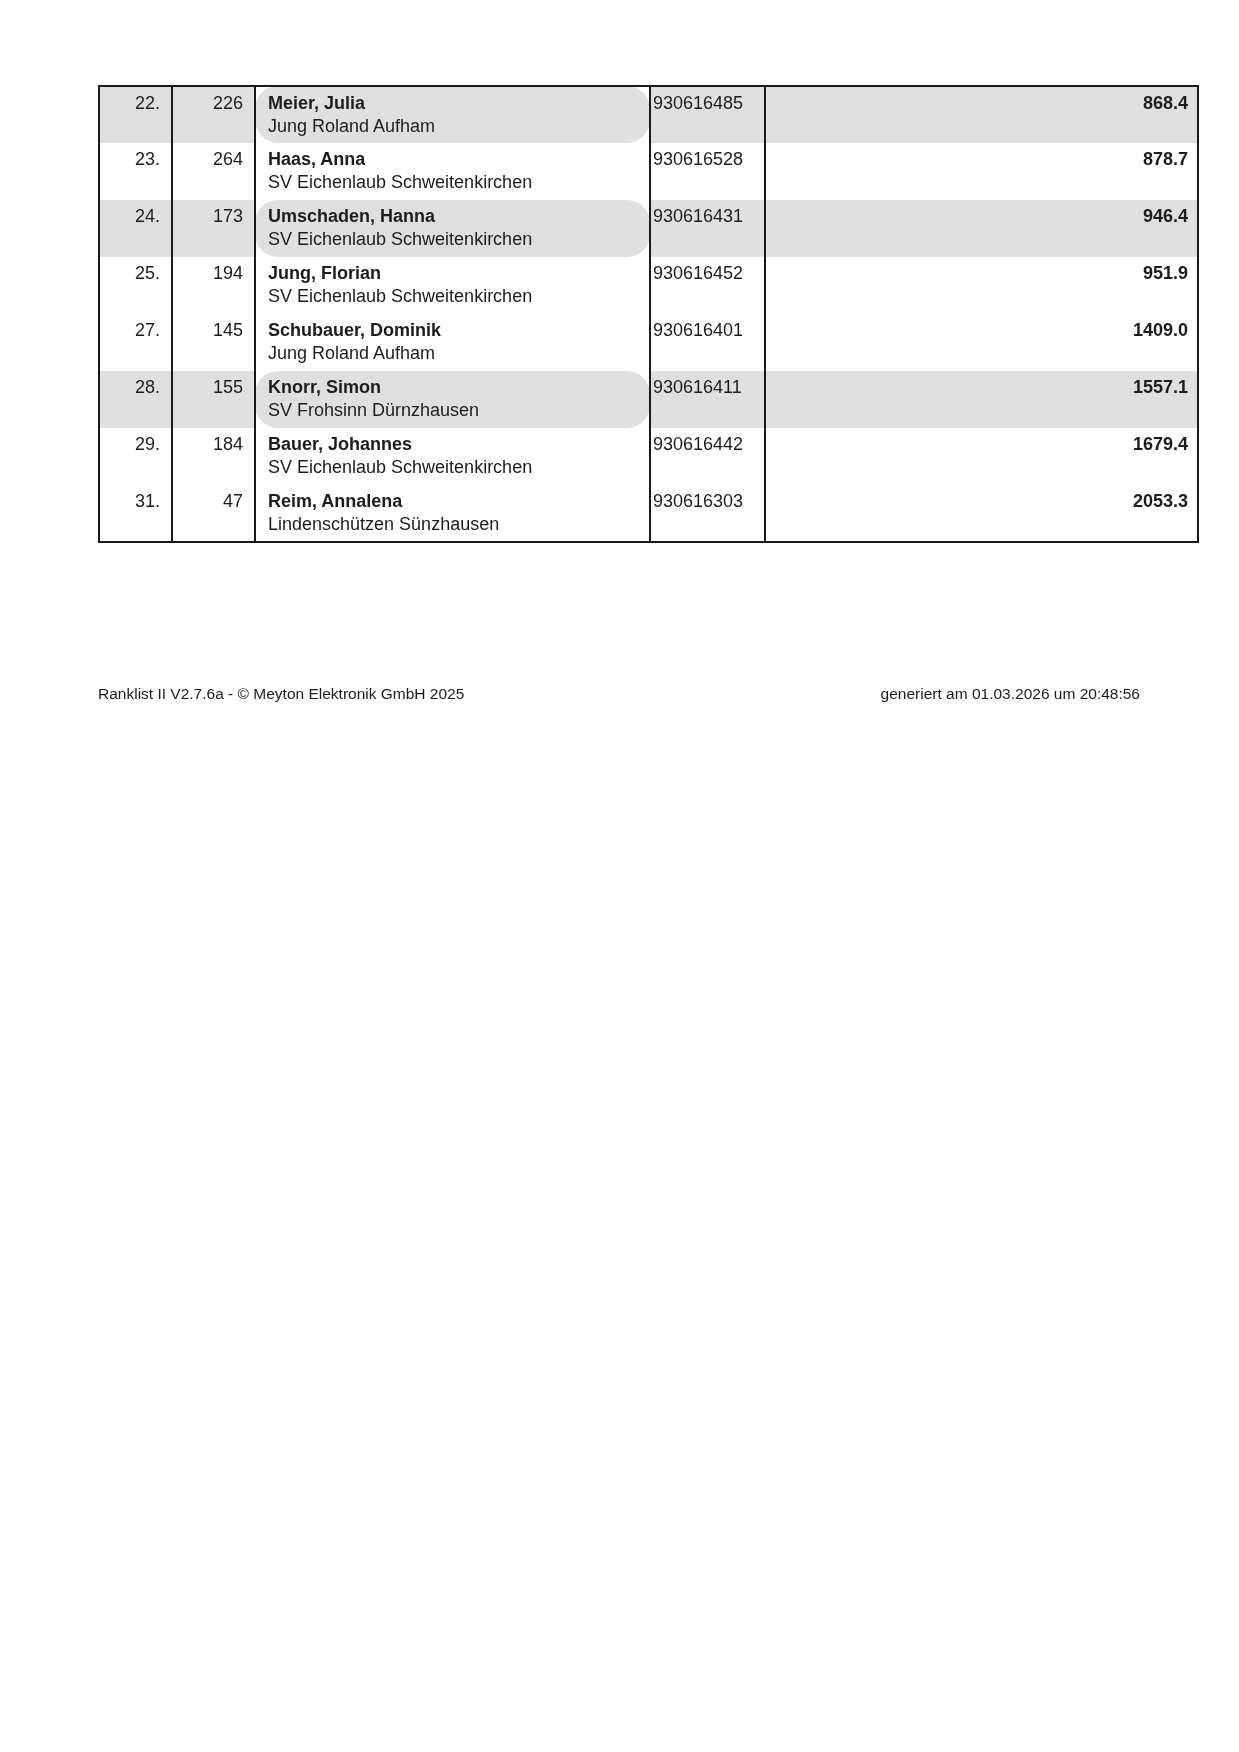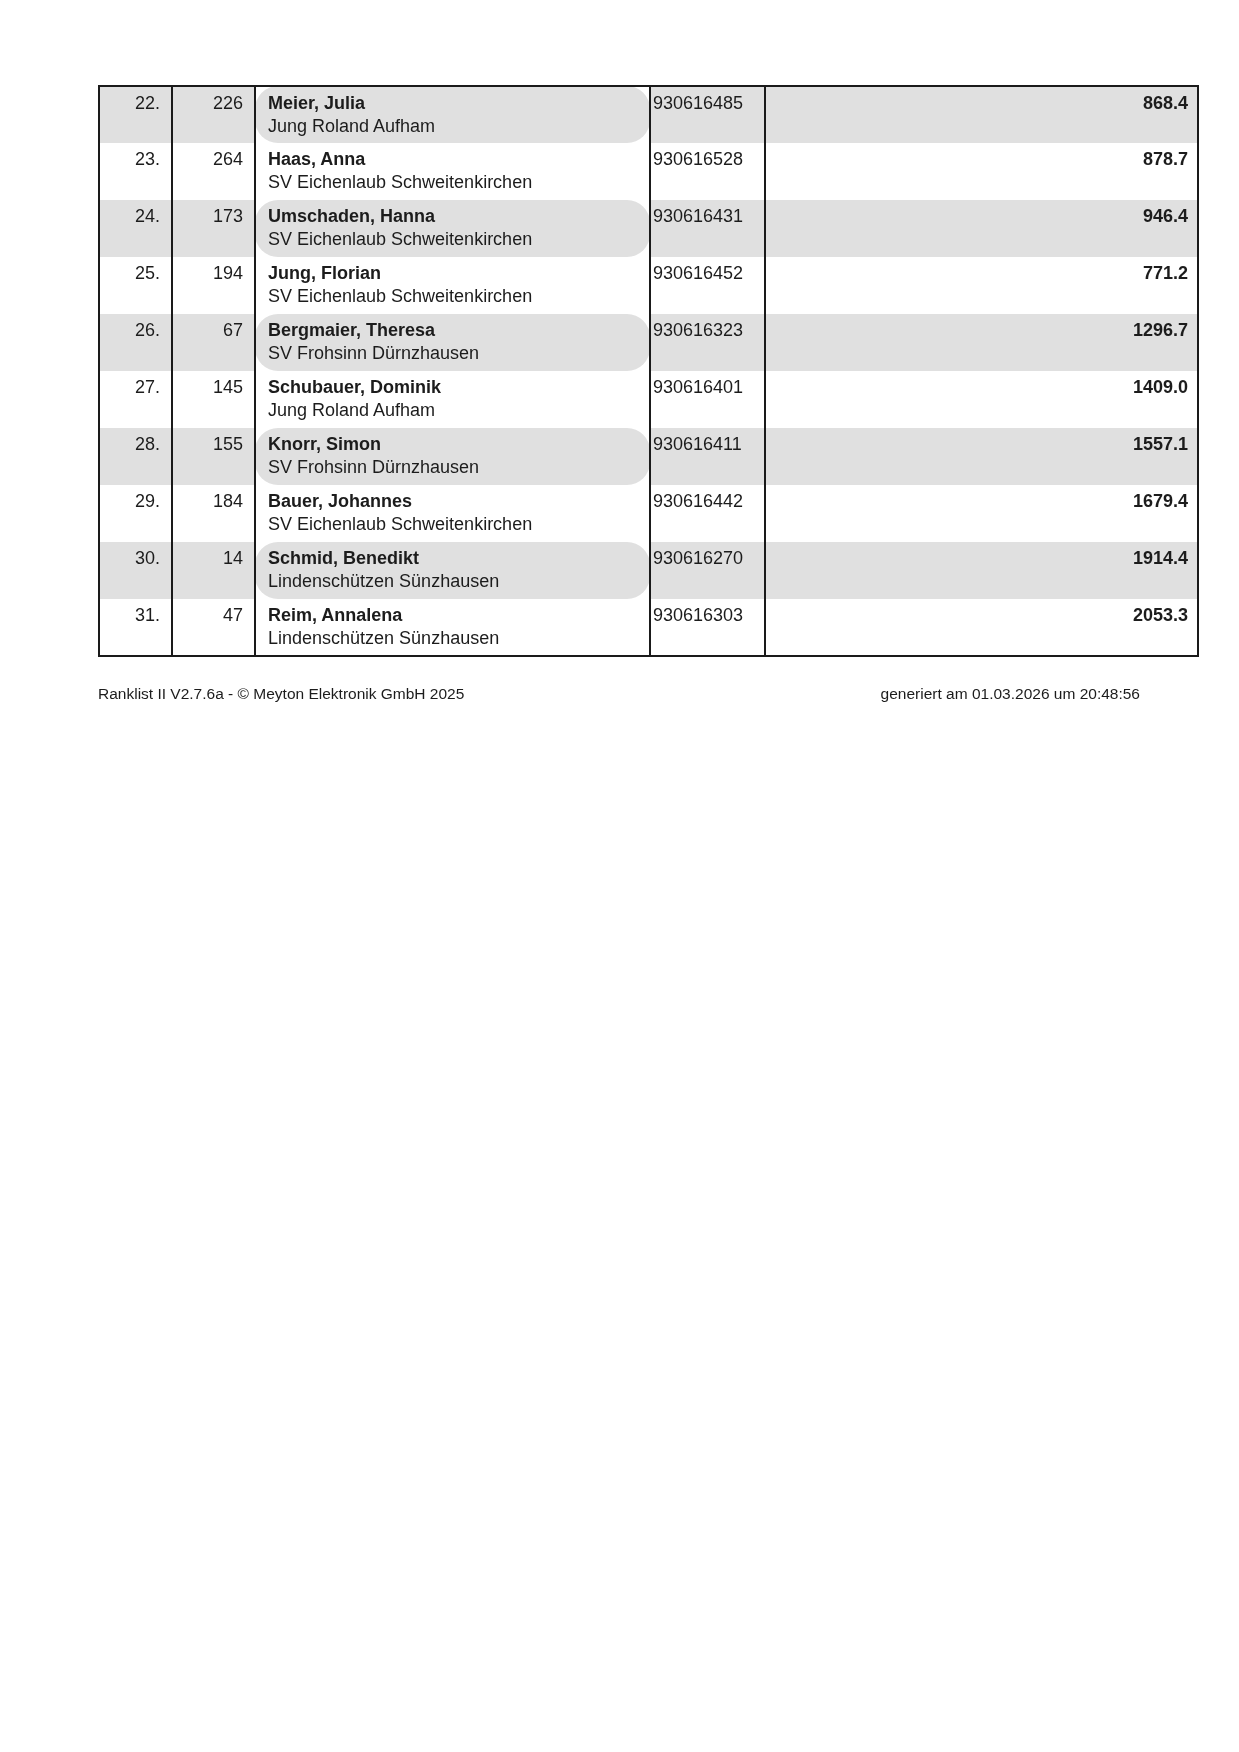--- a/index.html
+++ b/index.html
@@ -109,33 +109,23 @@
         </tr>
 
         <tr>
           <td class="c-rank">25.</td>
           <td class="c-no">194</td>
           <td class="c-name">
             <div class="nm">Jung, Florian</div>
             <div class="club">SV Eichenlaub Schweitenkirchen</div>
           </td>
           <td class="c-id">930616452</td>
-          <td class="c-score">771.2</td>
+          <td class="c-score">951.9</td>
         </tr>
 
-        <tr class="shaded">
-          <td class="c-rank">26.</td>
-          <td class="c-no">67</td>
-          <td class="c-name">
-            <div class="nm">Bergmaier, Theresa</div>
-            <div class="club">SV Frohsinn Dürnzhausen</div>
-          </td>
-          <td class="c-id">930616323</td>
-          <td class="c-score">1296.7</td>
-        </tr>
 
         <tr>
           <td class="c-rank">27.</td>
           <td class="c-no">145</td>
           <td class="c-name">
             <div class="nm">Schubauer, Dominik</div>
             <div class="club">Jung Roland Aufham</div>
           </td>
           <td class="c-id">930616401</td>
           <td class="c-score">1409.0</td>
@@ -156,30 +146,20 @@
           <td class="c-rank">29.</td>
           <td class="c-no">184</td>
           <td class="c-name">
             <div class="nm">Bauer, Johannes</div>
             <div class="club">SV Eichenlaub Schweitenkirchen</div>
           </td>
           <td class="c-id">930616442</td>
           <td class="c-score">1679.4</td>
         </tr>
 
-        <tr class="shaded">
-          <td class="c-rank">30.</td>
-          <td class="c-no">14</td>
-          <td class="c-name">
-            <div class="nm">Schmid, Benedikt</div>
-            <div class="club">Lindenschützen Sünzhausen</div>
-          </td>
-          <td class="c-id">930616270</td>
-          <td class="c-score">1914.4</td>
-        </tr>
 
         <tr>
           <td class="c-rank">31.</td>
           <td class="c-no">47</td>
           <td class="c-name">
             <div class="nm">Reim, Annalena</div>
             <div class="club">Lindenschützen Sünzhausen</div>
           </td>
           <td class="c-id">930616303</td>
           <td class="c-score">2053.3</td>

